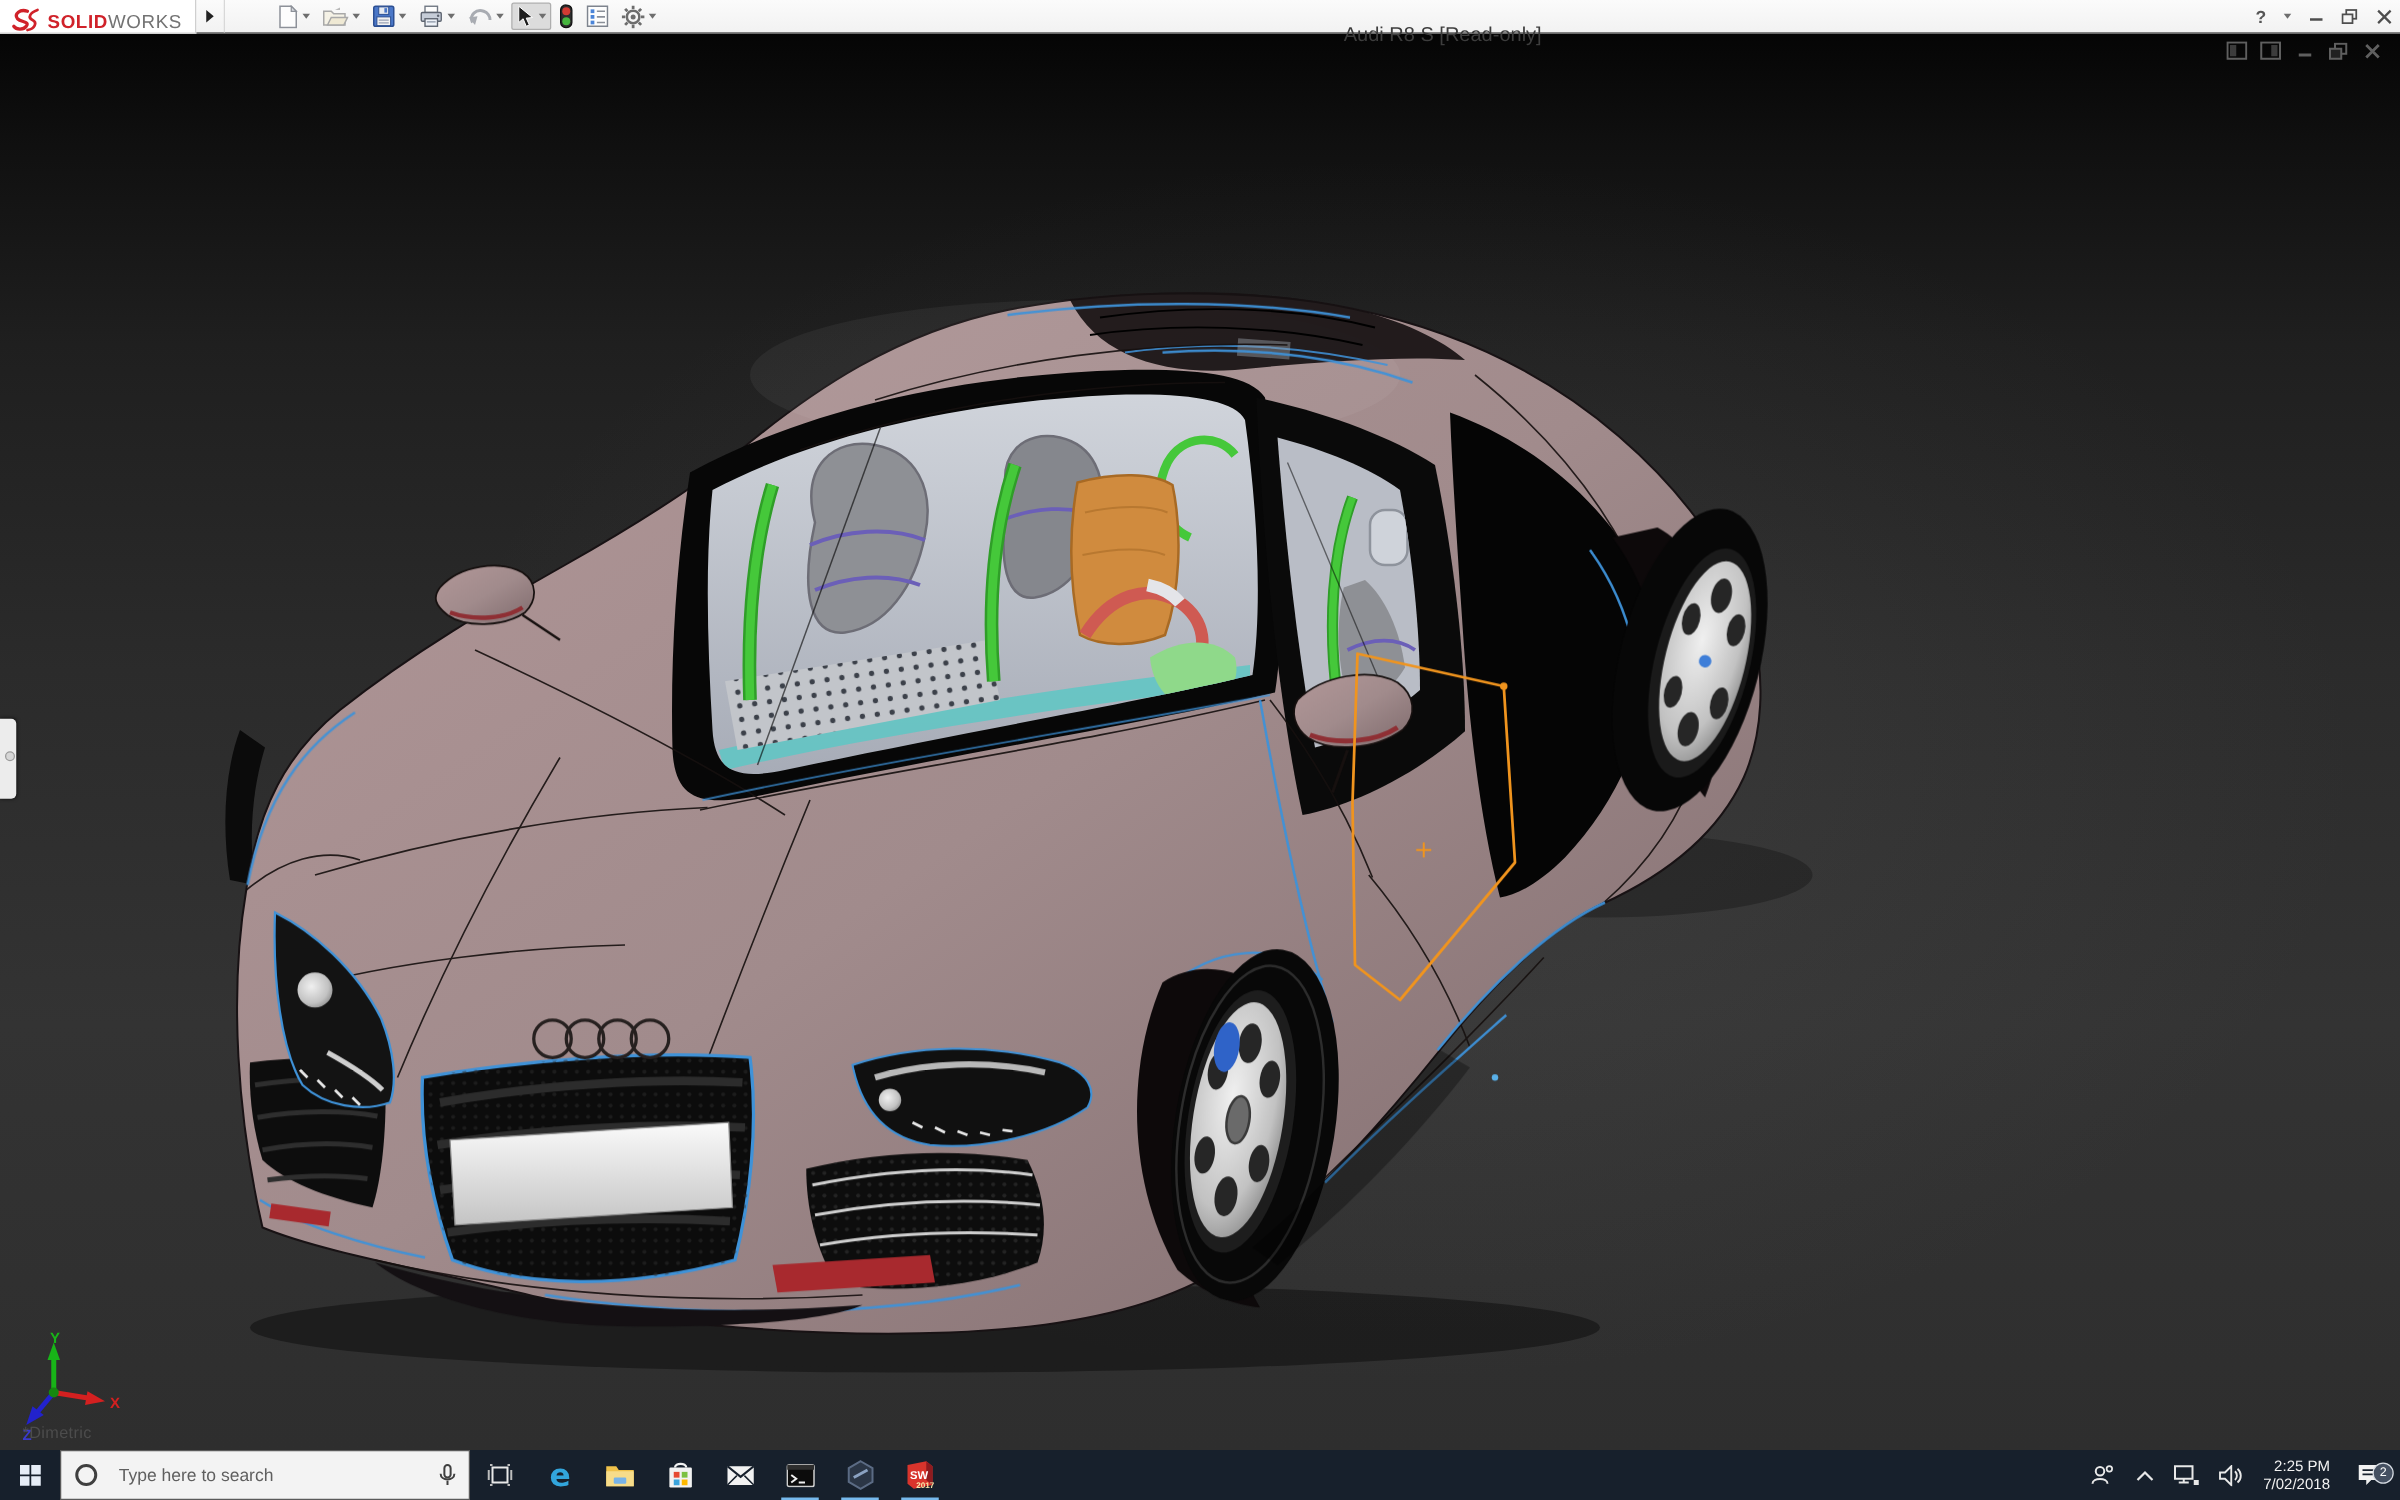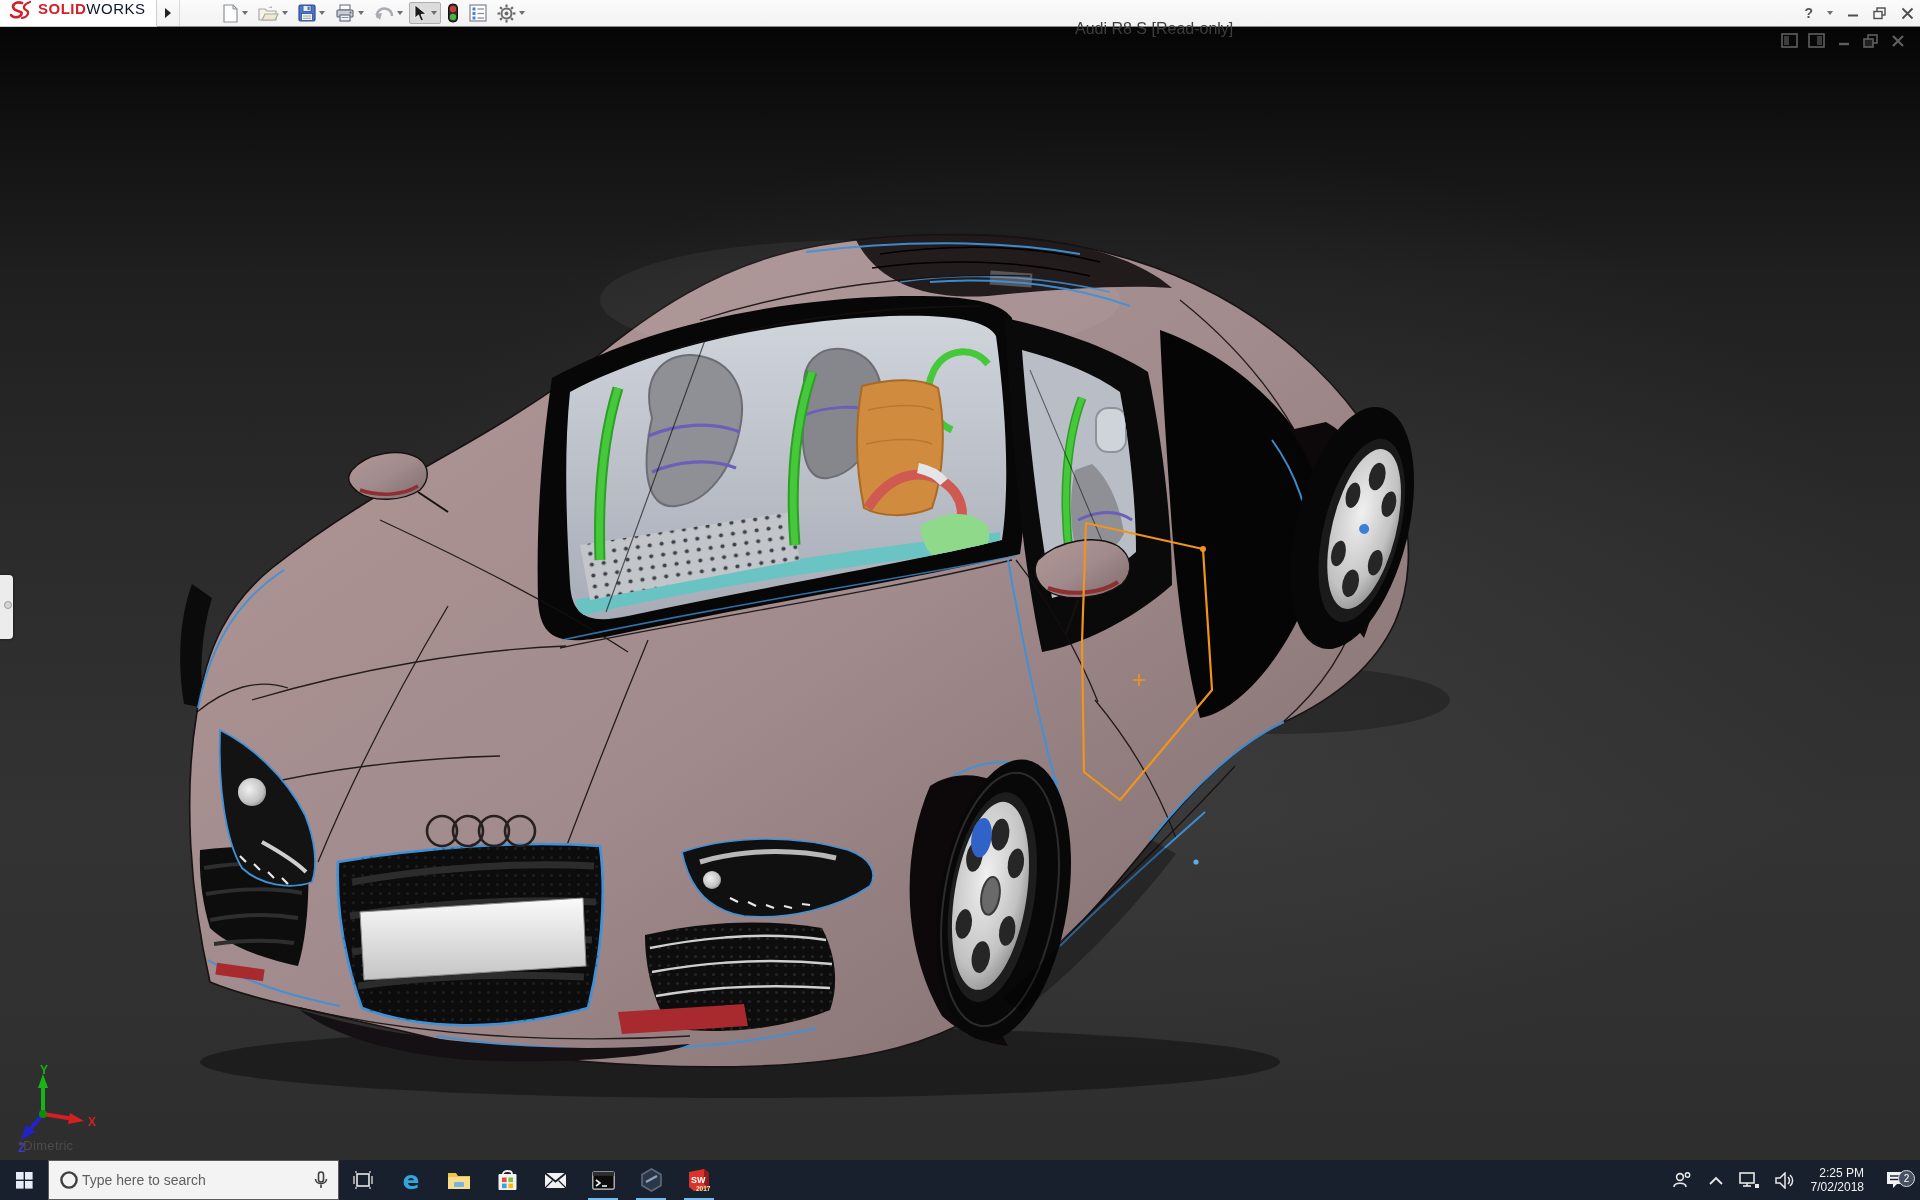--- a/index.html
+++ b/index.html
@@ -1,23 +1,23 @@
 <!DOCTYPE html>
 <html><head>
 <meta charset="utf-8">
 <style>
   html,body{margin:0;padding:0;width:1920px;height:1200px;overflow:hidden;
     font-family:"Liberation Sans","DejaVu Sans",sans-serif;background:#000;}
   
   .titlebar{position:absolute;left:0;top:0;width:1920px;height:26px;background:linear-gradient(#fbfbfb,#f2f2f2);
     border-bottom:1px solid #8a8a8a;display:flex;align-items:center;z-index:30;}
-  .brand{display:flex;align-items:flex-start;height:100%;padding:0 10px 0 8px;border:1px solid #cfcfcf;border-top:none;border-left:none;background:#fff;}
+  .brand{display:flex;align-items:flex-end;height:100%;padding:0 10px 0 8px;border:1px solid #cfcfcf;border-top:none;border-left:none;background:#fff;}
   .brand-mark{margin-right:4px}
   .brand-solid{color:#d0222a;font-weight:bold;font-size:15px;letter-spacing:.5px}
-  .brand-works{color:#0f172a;font-size:15px;letter-spacing:.5px}
+  .brand-works{color:#737373;font-size:15px;letter-spacing:.5px}
   .menu-expand{width:22px;height:100%;display:flex;align-items:center;justify-content:center;border-right:1px solid #d8d8d8;cursor:pointer}
   .toolbar{display:flex;align-items:center;height:100%;margin-left:38px;gap:2px}
   .tool{display:flex;align-items:center;gap:3px;padding:2px 4px;border-radius:2px}
   .tool.active{background:#dcdcdc;border:1px solid #aeaeae;padding:1px 3px}
   .caret{width:0;height:0;border-left:3.5px solid transparent;border-right:3.5px solid transparent;border-top:4px solid #6e6e6e}
   .win-title{position:absolute;left:1075px;top:16px;width:250px;height:26px;line-height:26px;text-align:left;
     font-size:16px;color:#3d3d3d;white-space:nowrap}
   .win-controls{position:absolute;right:6px;top:0;height:26px;display:flex;align-items:center;gap:14px}
   .help-q{font-size:14px;color:#555;font-weight:bold}
   
@@ -30,21 +30,21 @@
   .child-controls .cbtn{width:17px;height:15px;display:flex;align-items:center;justify-content:center;cursor:pointer}
   .flyout-tab{position:absolute;left:0;top:549px;width:13px;height:64px;background:#ececec;border-radius:0 4px 4px 0;
     box-shadow:0 0 3px rgba(0,0,0,.6);cursor:pointer}
   .flyout-tab .dot{position:absolute;left:3.5px;top:26px;width:6px;height:6px;border-radius:50%;border:1px solid #9a9a9a;background:#d6d6d6}
   .triad{position:absolute;left:16px;top:1036px}
   .orient-label{position:absolute;left:18px;top:1112px;font-size:13px;font-weight:normal;color:#4c4c4c;letter-spacing:.3px}
   
   .taskbar{position:absolute;left:0;top:1160px;width:1920px;height:40px;background:#17202c;display:flex;align-items:stretch;z-index:40}
   .tb-btn{display:flex;align-items:center;justify-content:center;width:48px;position:relative;cursor:pointer}
   .tb-btn.running::after{content:"";position:absolute;left:9px;right:9px;bottom:0;height:2.5px;background:#76b9ed}
-  .search-box{width:291px;background:#f3f3f3;display:flex;align-items:center;gap:3px;padding:0 10px;cursor:text;border:1px solid #5a5a5a;box-sizing:border-box}
+  .search-box{width:328px;background:#f3f3f3;display:flex;align-items:center;gap:16px;padding:0 10px;cursor:text;border:1px solid #5a5a5a;box-sizing:border-box}
   .search-text{font-size:14px;color:#5f5f5f;flex:1}
   .tray{margin-left:auto;display:flex;align-items:center;gap:4px;padding-right:4px}
   .tray .tb-btn{width:30px}
   .clock{display:flex;flex-direction:column;justify-content:center;align-items:flex-end;color:#f2f2f2;font-size:12px;line-height:14px;padding:0 8px;cursor:default}
   .badge{position:absolute;right:1px;bottom:3px;width:15px;height:15px;border-radius:50%;background:#3f4底8;
     background:#455061;border:1px solid #d8dde4;color:#fff;font-size:10px;display:flex;align-items:center;justify-content:center}
   .edge-e{font-size:25px;font-weight:bold;color:#32a5dc;font-family:"DejaVu Sans",sans-serif;line-height:1}
 </style>
 </head>
 <body>

